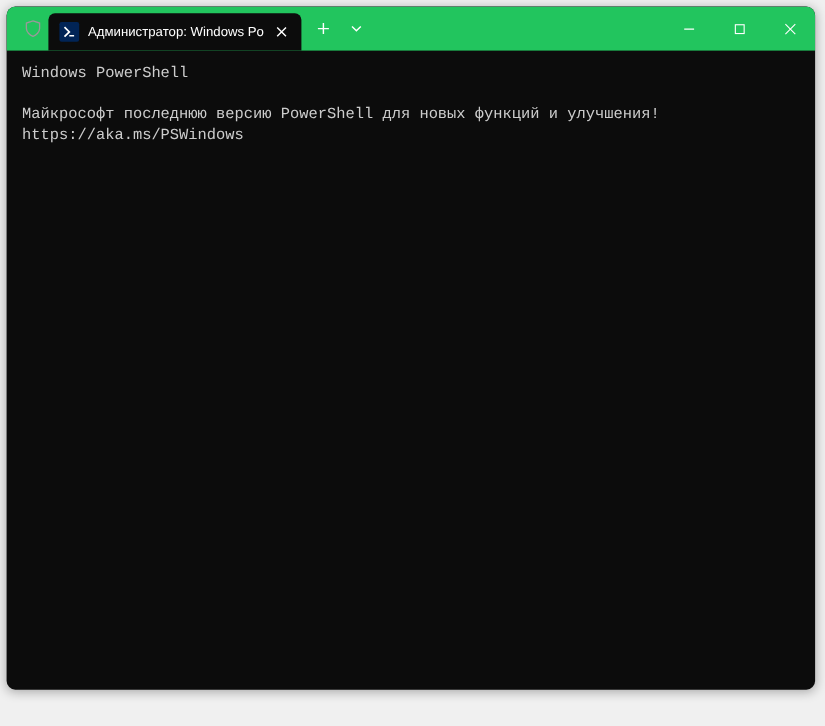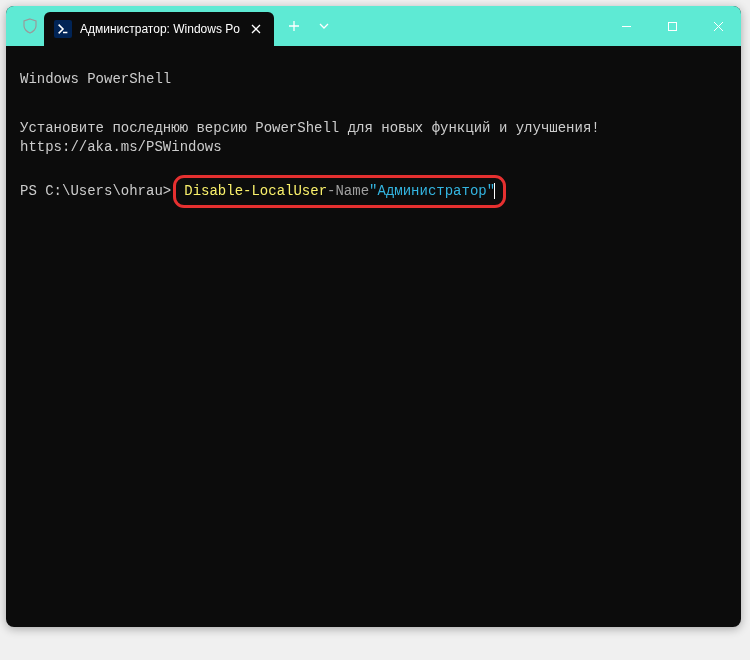--- a/index.html
+++ b/index.html
@@ -16,21 +16,21 @@
       width: 735px;
       height: 621px;
       margin: 6px;
       background: #0c0c0c;
       border-radius: 8px;
       overflow: hidden;
       box-shadow: 0 2px 10px rgba(0,0,0,0.3);
     }
     .titlebar {
       height: 40px;
-      background: #5eead4;
+      background: #22c55e;
       display: flex;
       align-items: center;
       position: relative;
     }
     .shield-icon {
       width: 28px;
       display: flex;
       align-items: center;
       justify-content: center;
       margin-left: 10px;
@@ -114,21 +114,21 @@
       color: #ffffff;
       cursor: pointer;
     }
     .terminal {
       padding: 12px 14px;
       color: #cccccc;
       font-size: 14px;
       line-height: 1.35;
       font-family: 'Consolas', 'Courier New', monospace;
     }
-    .line { white-space: pre-wrap; margin-top: 12px; }
+    .line { white-space: pre-wrap; }
     .spacer { height: 18px; }
     .prompt-line {
       display: flex;
       align-items: center;
       flex-wrap: wrap;
     }
     .prompt { color: #cccccc; }
     .highlight-box {
       border: 3px solid #e63030;
       border-radius: 11px;
@@ -198,25 +198,16 @@
         <svg width="11" height="11" viewBox="0 0 11 11">
             <path d="M1 1 L10 10 M10 1 L1 10" stroke="#fff" stroke-width="1"></path>
           </svg>
       </div>
     </div>
   </div>
 
   <div class="terminal">
     <div class="line">Windows PowerShell</div>
     <div class="spacer"></div>
-    <div class="line">Установите последнюю версию PowerShell для новых функций и улучшения! https://aka.ms/PSWindows</div>
+    <div class="line">Майкрософт последнюю версию PowerShell для новых функций и улучшения! https://aka.ms/PSWindows</div>
     <div class="spacer"></div>
-    <div class="prompt-line">
-      <span class="prompt">PS C:\Users\ohrau&gt;</span>
-      <span class="highlight-box">
-        <span class="cmdlet">Disable-LocalUser</span>
-          <span class="param"> -Name </span>
-          <span class="string">"Администратор"</span>
-          <span class="cursor"></span>
-      </span>
-    </div>
   </div>
 </div>
 
 </body></html>

